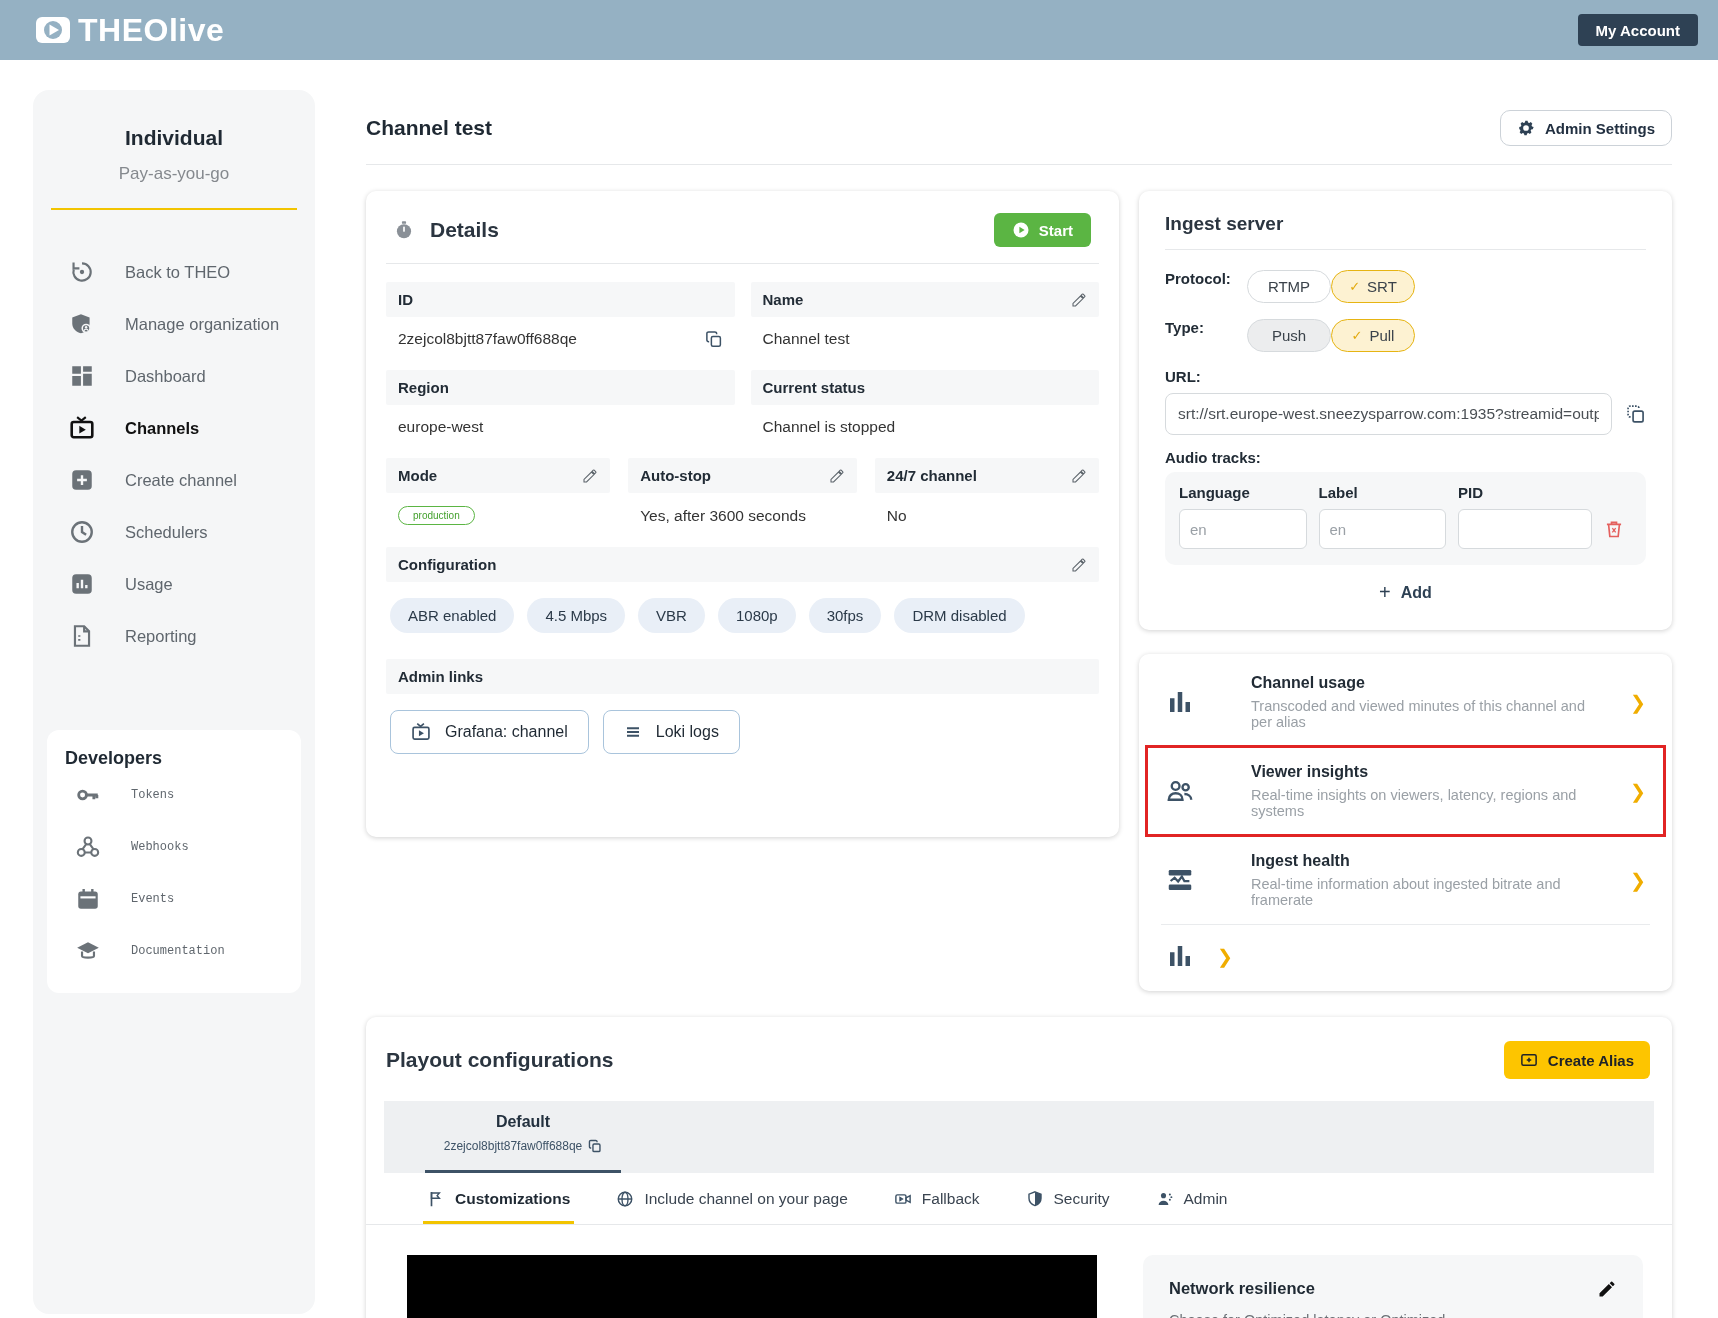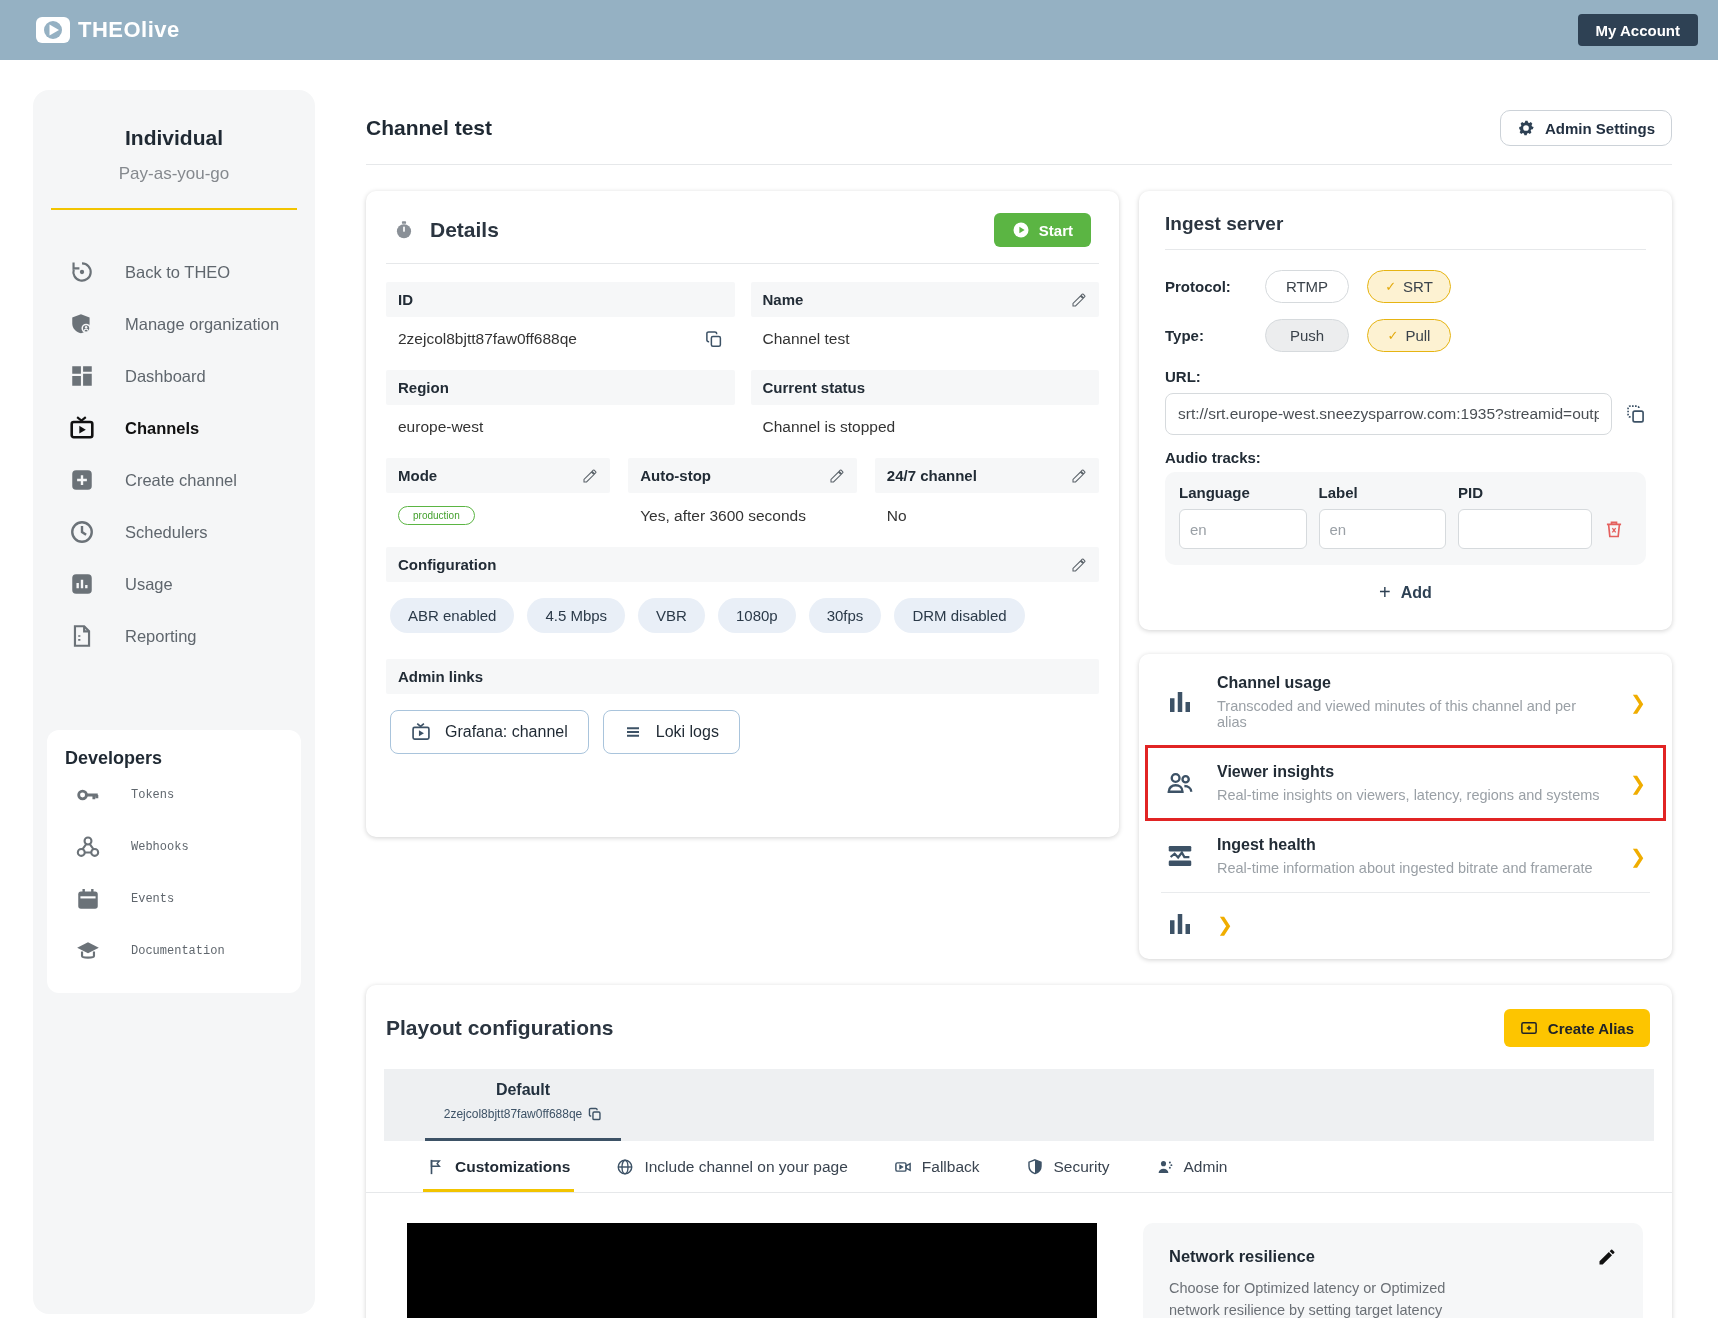--- a/index.html
+++ b/index.html
@@ -1,21 +1,21 @@
 <!DOCTYPE html>
 <html><head>
 <meta charset="utf-8">
 <style>
   * { margin:0; padding:0; box-sizing:border-box; }
   html,body { width:1718px; height:1318px; overflow:hidden; background:#fff;
     font-family:"Liberation Sans","DejaVu Sans",sans-serif; color:#26313c; }
   .topbar { height:60px; background:#95b1c3; display:flex; align-items:center;
     justify-content:space-between; padding:0 20px 0 36px; }
   .brand { display:flex; align-items:center; gap:8px; }
-  .brand-name { color:#fff; font-size:22px; font-weight:700; letter-spacing:.5px; }
+  .brand-name { color:#fff; font-size:32px; font-weight:700; letter-spacing:.5px; }
   .btn-account { background:#2e4154; color:#fff; border:none; border-radius:4px;
     height:32px; padding:0 18px; font-size:15px; font-weight:600; cursor:pointer; }
 
   
   .sidebar { position:absolute; left:33px; top:90px; width:282px; height:1224px;
     background:#f5f6f7; border-radius:16px; }
   .org-name { text-align:center; font-size:21px; font-weight:700; padding-top:36px; color:#1f2933; }
   .org-plan { text-align:center; font-size:17px; color:#85898e; margin-top:14px; }
   .org-divider { width:246px; height:2px; background:#f2c400; margin:24px auto 0; }
   .nav { margin-top:36px; }
@@ -57,21 +57,21 @@
   .chip { background:#e9eff7; color:#2b3a49; border-radius:18px; padding:9px 18px; font-size:15px; }
   .admin-btns { display:flex; gap:14px; padding:16px 4px 0; }
   .btn-adminlink { display:flex; align-items:center; gap:14px; background:#fff; border:1px solid #a9c4dc;
     border-radius:8px; height:44px; padding:0 20px; font-size:16px; color:#1f2933; cursor:pointer; }
   .btn-adminlink .ic { color:#3d5266; }
 
   
   .ingest-card { padding:22px 26px 26px; }
   .ingest-title { font-size:19px; font-weight:600; color:#2b3540; }
   .ingest-divider { height:1px; background:#e6e8ea; margin:14px 0 20px; }
-  .opt-row { display:flex; align-items:center; gap:18px; margin-bottom:16px; }
+  .opt-row { display:flex; align-items:flex-start; margin-bottom:16px; }
   .opt-label { width:82px; font-size:15px; font-weight:700; color:#222c36; }
   .pill { border-radius:18px; padding:7px 0; width:84px; text-align:center; font-size:15px; color:#3a424a;
     border:1px solid #d6dadd; background:#fff; cursor:pointer; display:flex; align-items:center; justify-content:center; gap:7px; }
   .pill.gray { background:#ecedee; }
   .pill.sel { background:#fdf2d2; border:1px solid #e6b412; }
   .pill .ck { color:#e2a90c; font-weight:700; font-size:13px; }
   .url-label { font-size:15px; font-weight:700; color:#222c36; margin:4px 0 8px; }
   .url-row { display:flex; align-items:center; gap:14px; }
   .url-input { flex:1; height:42px; border:1px solid #d6dadd; border-radius:8px; padding:0 12px;
     font-size:15.5px; color:#4a4f54; font-family:"Liberation Sans","DejaVu Sans",sans-serif;
@@ -86,21 +86,21 @@
   .trash { align-self:center; margin-top:24px; color:#e4605e; cursor:pointer; }
   .add-row { display:flex; align-items:center; justify-content:center; gap:10px; margin-top:16px;
     color:#2e4154; font-size:16px; font-weight:600; cursor:pointer; }
 
   
   .links-card { margin-top:24px; padding:4px 22px; }
   .link-row { display:flex; align-items:center; gap:22px; padding:16px 4px; border-bottom:1px solid #e9ebed;
     position:relative; cursor:pointer; }
   .link-row:last-child { border-bottom:none; }
   .link-ic { width:30px; height:30px; color:#3d5266; flex:0 0 30px; }
-  .link-texts { flex:1; }
+  .link-texts { flex:1;margin-left:34px; }
   .link-title { font-size:16px; font-weight:700; color:#222c36; margin-bottom:6px; }
   .link-sub { font-size:14.5px; color:#9aa0a6; }
   .link-chev { color:#f0ad00; font-size:19px; font-weight:700; }
   .link-row.highlighted::after { content:""; position:absolute; top:-2px; bottom:-2px; left:-16px; right:-16px;
     border:3px solid #e12424; pointer-events:none; }
 
   
   .playout-card { margin-top:26px; padding:24px 0 0; height:471px; overflow:hidden; }
   .playout-head { display:flex; align-items:center; justify-content:space-between; padding:0 22px 0 20px; }
   .playout-title { font-size:21px; font-weight:600; color:#2b3540; }

